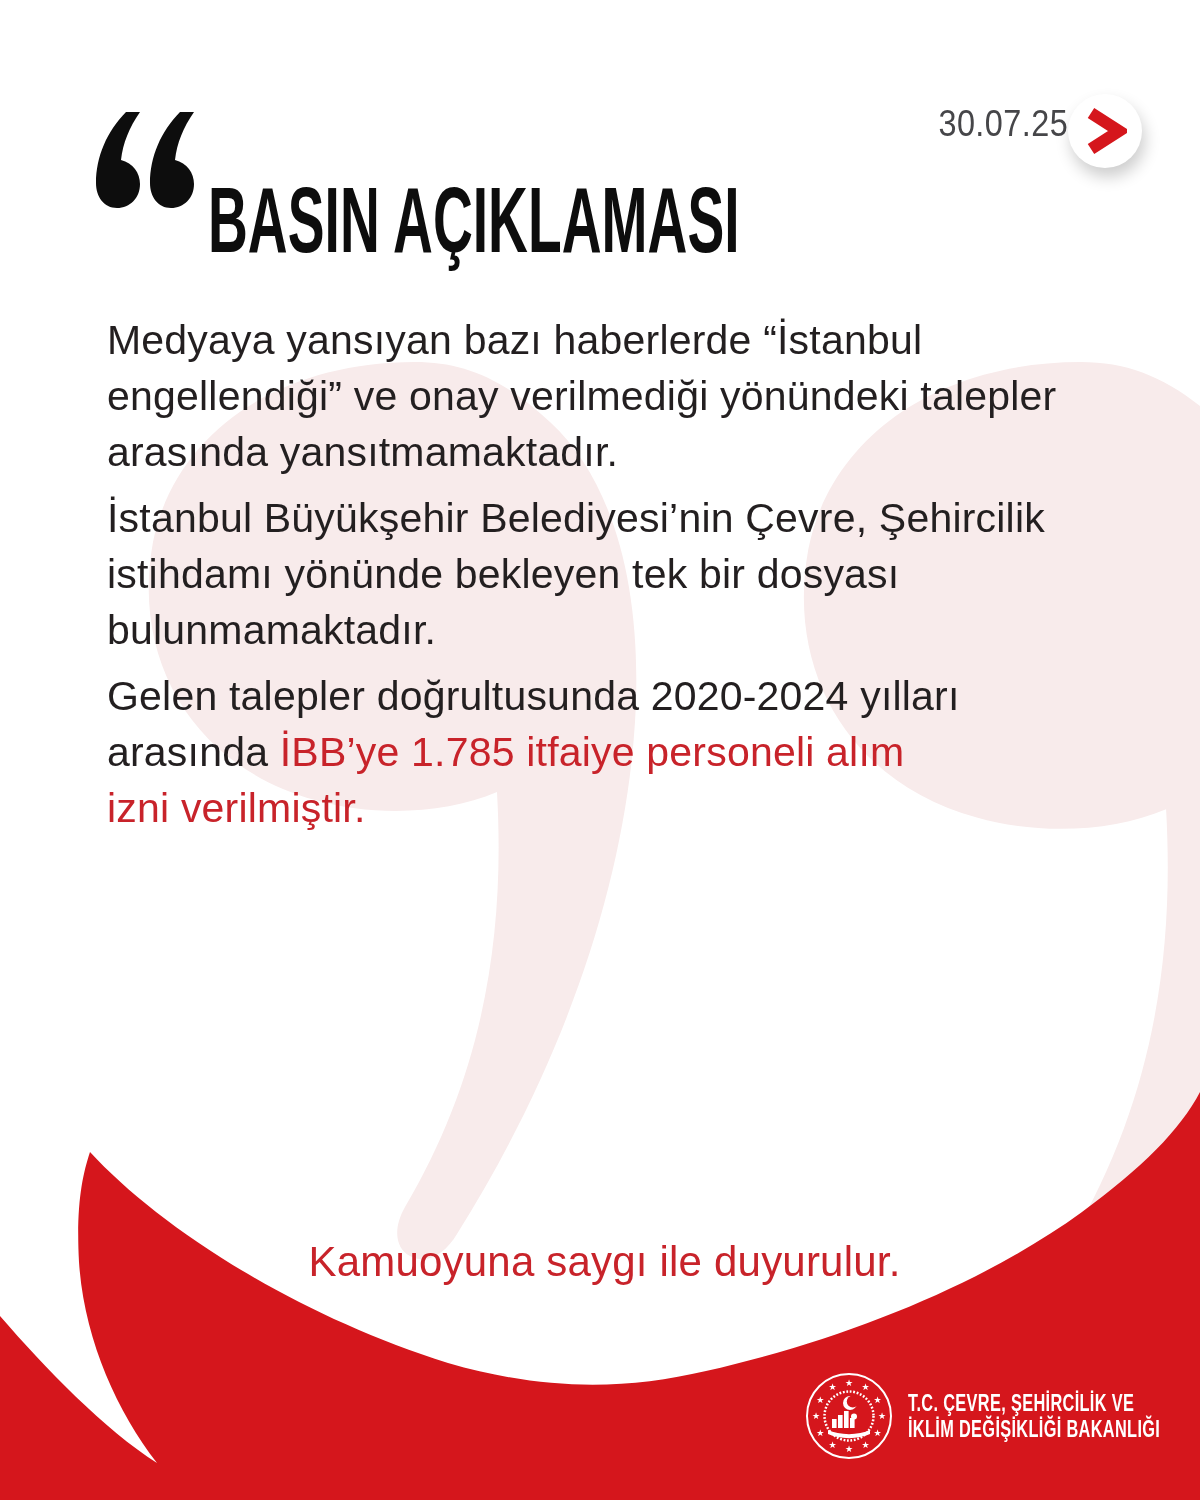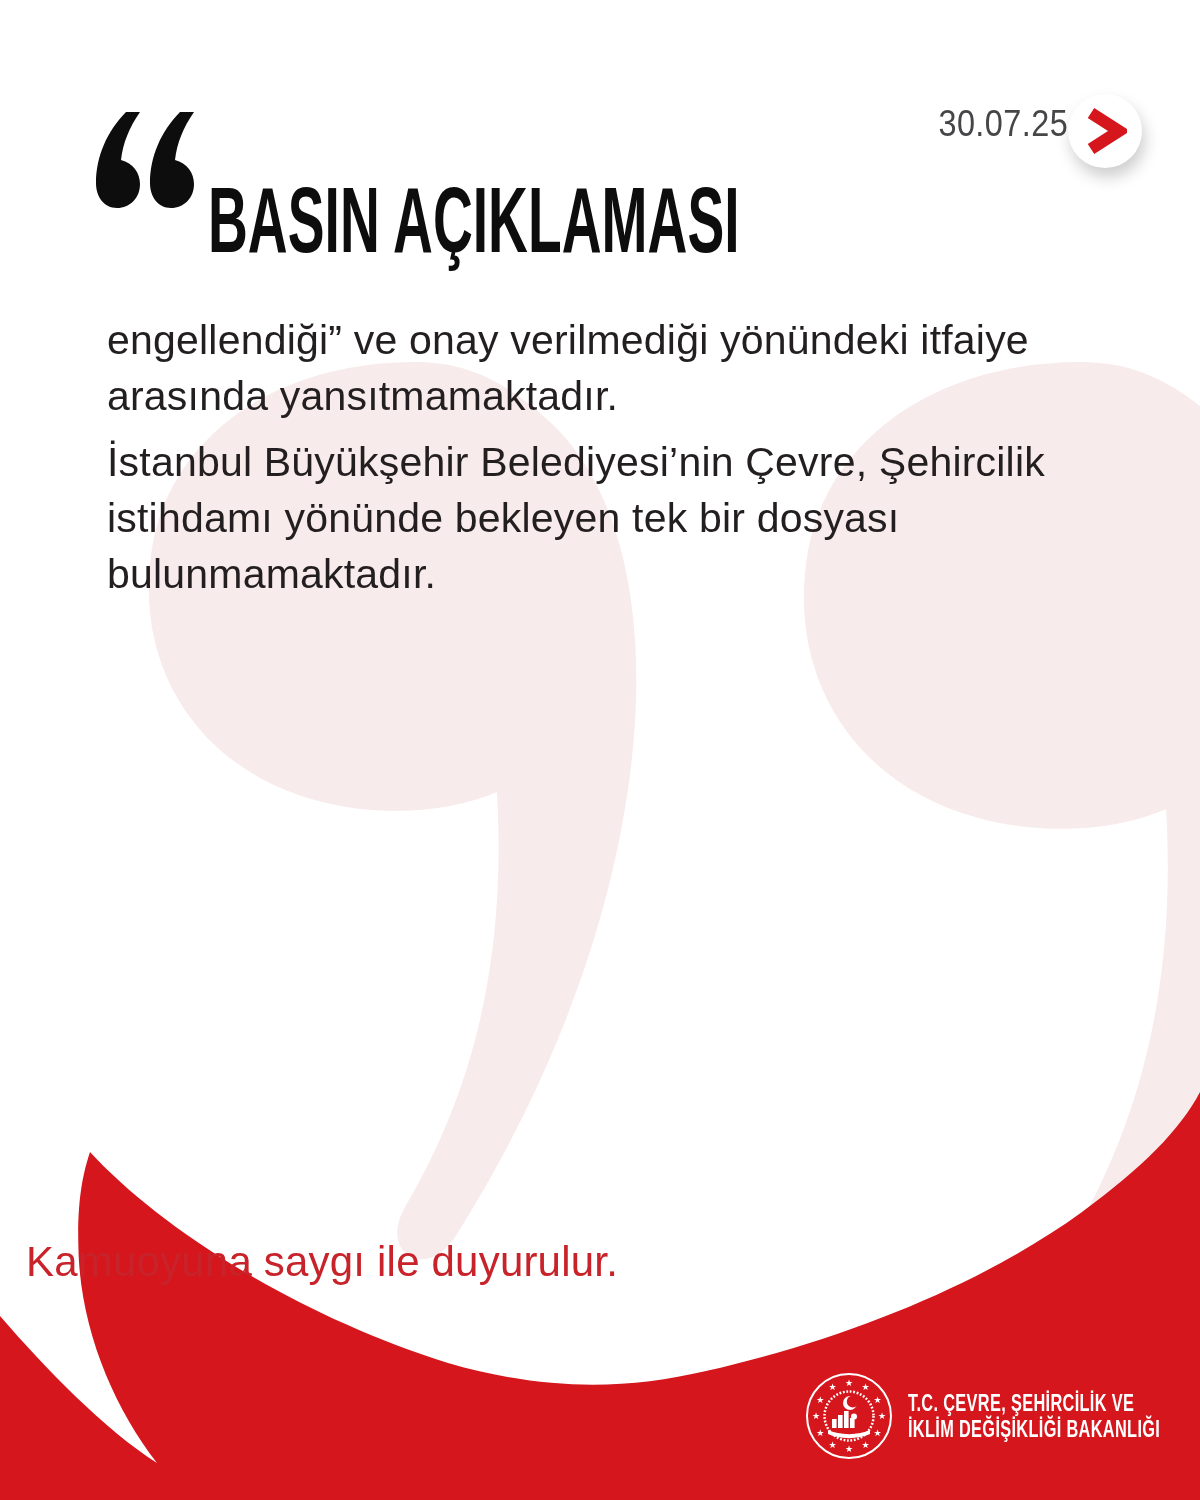--- a/index.html
+++ b/index.html
@@ -35,21 +35,21 @@
   
   .bodytext{position:absolute;left:107px;top:312px;width:1060px;z-index:2;}
   .para{margin:0 0 10px 0;}
   .line{font-size:41px;line-height:56px;color:#231f20;letter-spacing:0.2px;}
   .seg-black{color:#231f20;}
   .seg-red{color:#c8232a;}
 
   
   .closing{
     position:absolute;left:0;top:1238px;width:1190px;z-index:2;
-    padding-left:26px;box-sizing:border-box;
+    text-align:center;padding-left:19px;box-sizing:border-box;
     font-size:42px;color:#c8232a;letter-spacing:0.2px;
   }
   .ministry{position:absolute;left:804px;top:1371px;z-index:2;display:flex;align-items:center;}
   .ministry-text{
     margin-left:14px;color:#ffffff;font-weight:bold;font-size:24px;line-height:26px;
     transform:scaleX(0.68);transform-origin:left center;white-space:nowrap;
     letter-spacing:0.5px;
   }
 </style>
 </head>
@@ -94,27 +94,33 @@
   <div class="date">30.07.25</div>
 
   <div class="chevron-btn">
     <svg width="44" height="48" viewBox="0 0 44 48" aria-hidden="true">
       <polyline points="8,6 36,24 8,42" fill="none" stroke="#d5161c" stroke-width="12"></polyline>
     </svg>
   </div>
 
   <div class="bodytext" id="bodytext">
       <div class="para">
-        <div class="line"><span class="seg-black">engellendiği” ve onay verilmediği yönündeki itfaiye</span></div>
+        <div class="line"><span class="seg-black">Medyaya yansıyan bazı haberlerde “İstanbul</span></div>
+        <div class="line"><span class="seg-black">engellendiği” ve onay verilmediği yönündeki talepler</span></div>
         <div class="line"><span class="seg-black">arasında yansıtmamaktadır.</span></div>
       </div>
       <div class="para">
         <div class="line"><span class="seg-black">İstanbul Büyükşehir Belediyesi’nin Çevre, Şehircilik</span></div>
         <div class="line"><span class="seg-black">istihdamı yönünde bekleyen tek bir dosyası</span></div>
         <div class="line"><span class="seg-black">bulunmamaktadır.</span></div>
+      </div>
+      <div class="para">
+        <div class="line"><span class="seg-black">Gelen talepler doğrultusunda 2020-2024 yılları</span></div>
+        <div class="line"><span class="seg-black">arasında </span><span class="seg-red">İBB’ye 1.785 itfaiye personeli alım</span></div>
+        <div class="line"><span class="seg-red">izni verilmiştir.</span></div>
       </div>
     </div>
 
   <div class="closing">Kamuoyuna saygı ile duyurulur.</div>
 
   <div class="ministry">
     <svg width="90" height="90" viewBox="0 0 90 90" aria-hidden="true">
       <g fill="none" stroke="#ffffff">
         <circle cx="45" cy="45" r="42" stroke-width="2"></circle>
         <circle cx="45" cy="45" r="24.5" stroke-width="2.5" stroke-dasharray="1.8 1.7"></circle>

